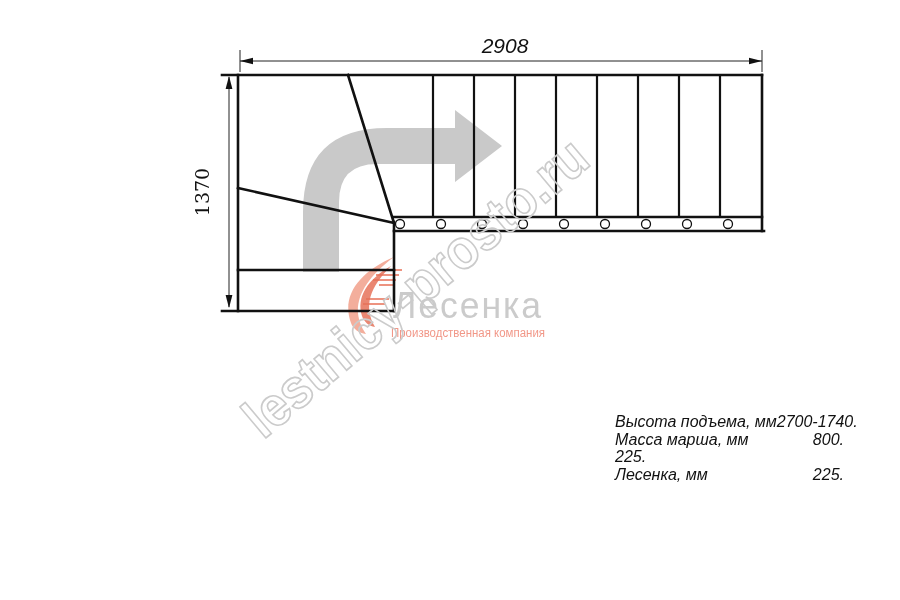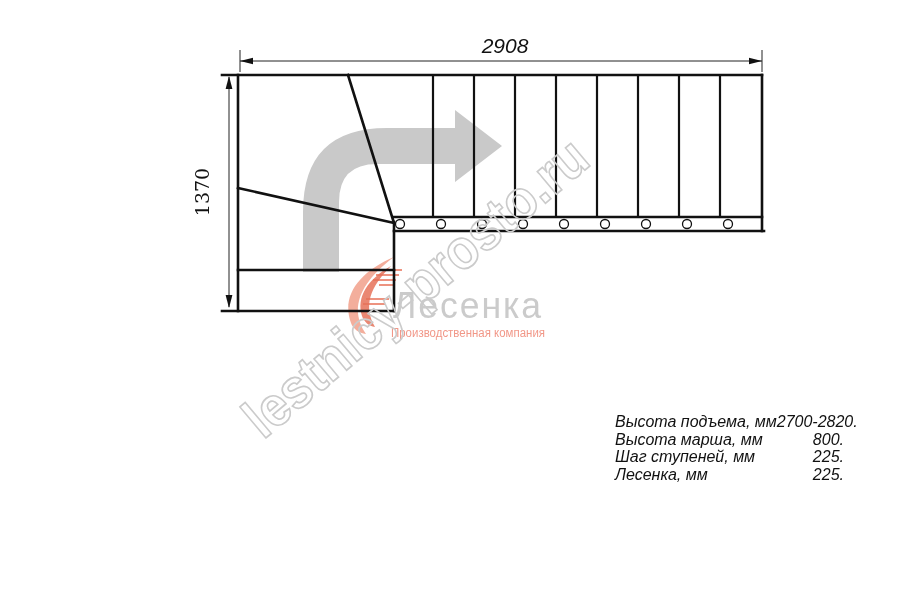--- a/index.html
+++ b/index.html
@@ -103,28 +103,27 @@
       <circle class="hole" cx="687" cy="224" r="4.5"></circle>
       <circle class="hole" cx="728" cy="224" r="4.5"></circle>
     </g>
 
     <text class="wm" x="428" y="302" text-anchor="middle" textLength="430" lengthAdjust="spacingAndGlyphs" transform="rotate(-40 428 302)" stroke="#cbcbcb">lestnicy-prosto.ru</text>
   </svg>
 
   <div class="specs">
     <div class="spec-row">
       <span class="spec-label">Высота подъема, мм</span>
-      <span class="spec-value">2700-2820.</span>
+      <span class="spec-value">2700-1740.</span>
     </div>
     <div class="spec-row">
-      <span class="spec-label">Высота марша, мм</span>
+      <span class="spec-label">Масса марша, мм</span>
       <span class="spec-value">800.</span>
     </div>
     <div class="spec-row">
-      <span class="spec-label">Шаг ступеней, мм</span>
       <span class="spec-value">225.</span>
     </div>
     <div class="spec-row">
       <span class="spec-label">Лесенка, мм</span>
       <span class="spec-value">225.</span>
     </div>
   </div>
 </div>
 
 </body></html>

